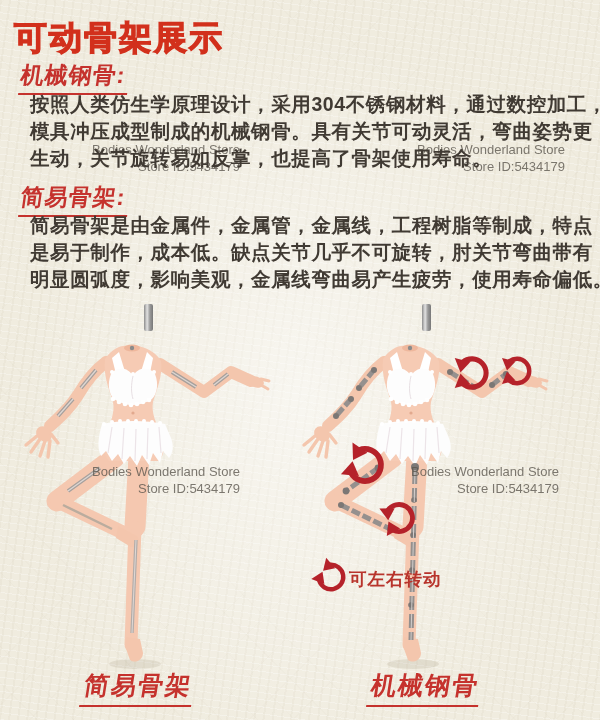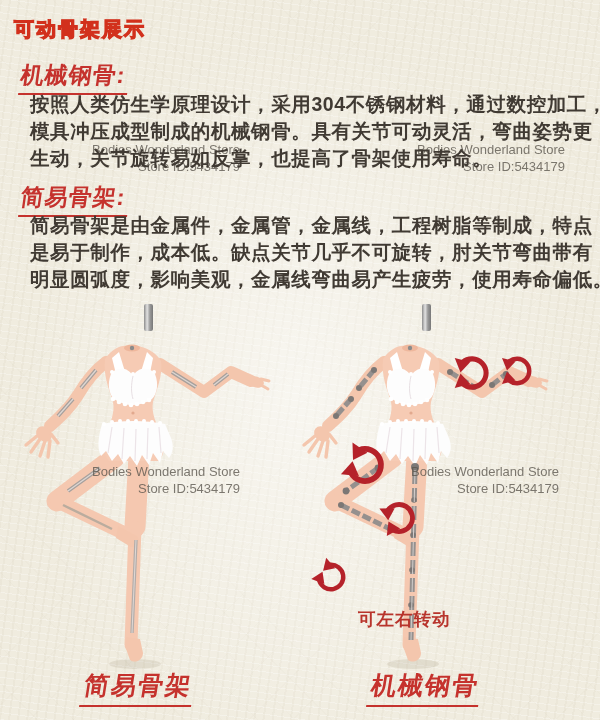--- a/index.html
+++ b/index.html
@@ -9,21 +9,21 @@
     background-color:#f0ecdf;
     background-image:
       radial-gradient(ellipse at 50% 55%, rgba(255,255,255,0.55) 0%, rgba(255,255,255,0) 65%),
       repeating-linear-gradient(98deg, rgba(196,186,160,0.10) 0 2px, rgba(0,0,0,0) 2px 9px),
       repeating-linear-gradient(8deg, rgba(255,255,255,0.30) 0 1px, rgba(0,0,0,0) 1px 7px),
       repeating-linear-gradient(45deg, rgba(190,180,155,0.05) 0 1px, rgba(0,0,0,0) 1px 26px),
       repeating-linear-gradient(-45deg, rgba(190,180,155,0.05) 0 1px, rgba(0,0,0,0) 1px 31px);
   }
   .abs{position:absolute;}
   .title{
-    left:14px;top:16px;font-size:20px;font-weight:900;color:#d2301c;
+    left:14px;top:16px;font-size:33px;font-weight:900;color:#d2301c;
     letter-spacing:2px;-webkit-text-stroke:1.2px #d2301c;z-index:2;
   }
   .sec-head{
     font-size:23px;font-weight:bold;color:#c5322d;letter-spacing:1px;
     transform:skewX(-8deg);transform-origin:left bottom;z-index:2;
   }
   .sec-head .ul{display:inline-block;border-bottom:2px solid #c5322d;padding:0 4px 2px 0;}
   .para{z-index:2;}
   .para .line{
     white-space:nowrap;font-size:19.5px;line-height:27px;font-weight:600;
@@ -204,21 +204,21 @@
 
   <div class="abs wm" style="left:80px;top:463px;">
     <div>Bodies Wonderland Store</div>
     <div>Store ID:5434179</div>
   </div>
   <div class="abs wm" style="left:399px;top:463px;">
     <div>Bodies Wonderland Store</div>
     <div>Store ID:5434179</div>
   </div>
 
-  <div class="abs annot" style="left:358px;top:567px;margin-top:40px;">可左右转动</div>
+  <div class="abs annot" style="left:349px;top:567px;">可左右转动</div>
 
   <div class="abs fig-label" style="left:53px;top:669px;">
     <span class="ul">简易骨架</span>
   </div>
   <div class="abs fig-label" style="left:340px;top:669px;">
     <span class="ul">机械钢骨</span>
   </div>
 
 </div>
 

